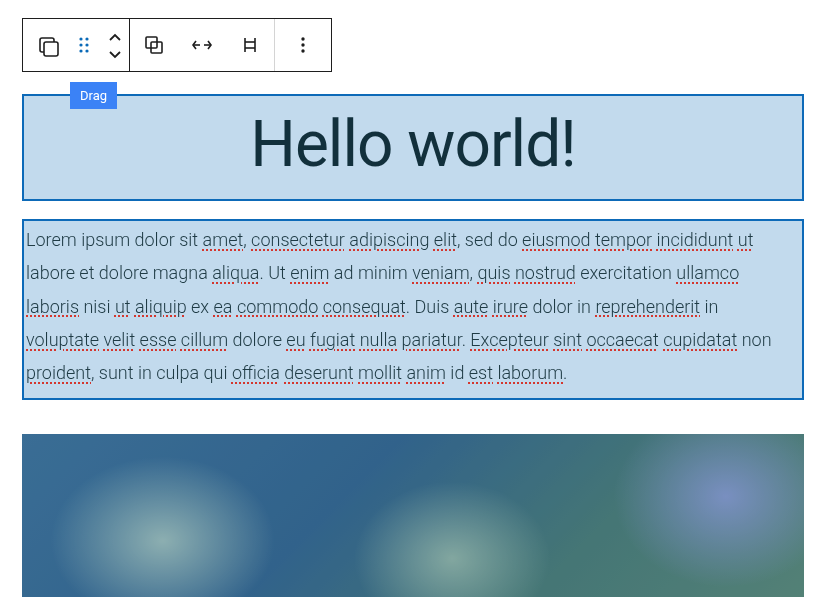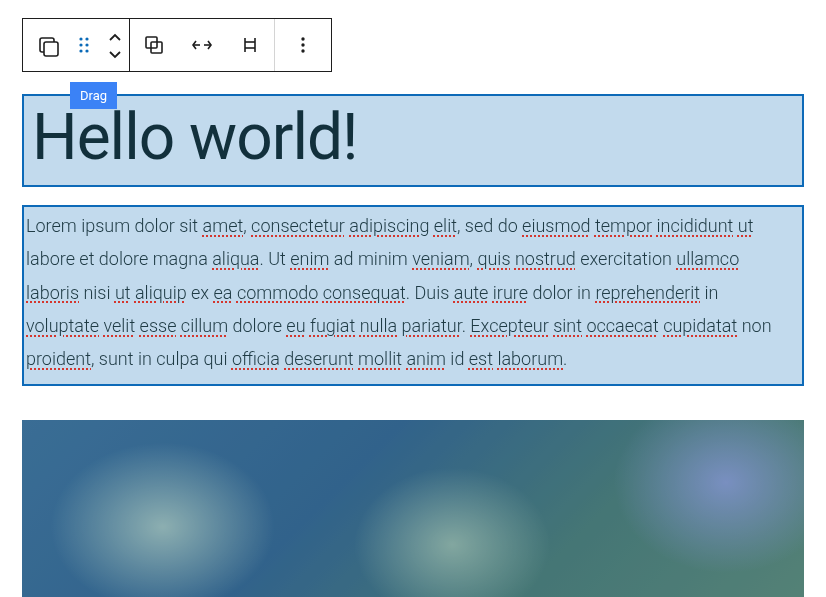--- a/index.html
+++ b/index.html
@@ -55,26 +55,27 @@
   }
 
   
   .block-heading {
     margin-top: 22px;
     border: 2px solid #0d6ab8;
     background: rgba(13,106,184,0.25);
     padding: 0 0 6px 0;
   }
   .block-heading h1 {
-    margin: 8px;
+    margin: 15px;
     font-weight: 400;
     font-size: 64px;
     line-height: 1.05;
     color: #12303c;
     letter-spacing: -1px;
+    text-align: center;
   }
   .block-para {
     margin-top: 18px;
     border: 2px solid #0d6ab8;
     background: rgba(13,106,184,0.25);
     padding: 2px 8px 8px 2px;
     font-size: 18px;
     line-height: 1.85;
     font-weight: 300;
     color: #1f3b45;

